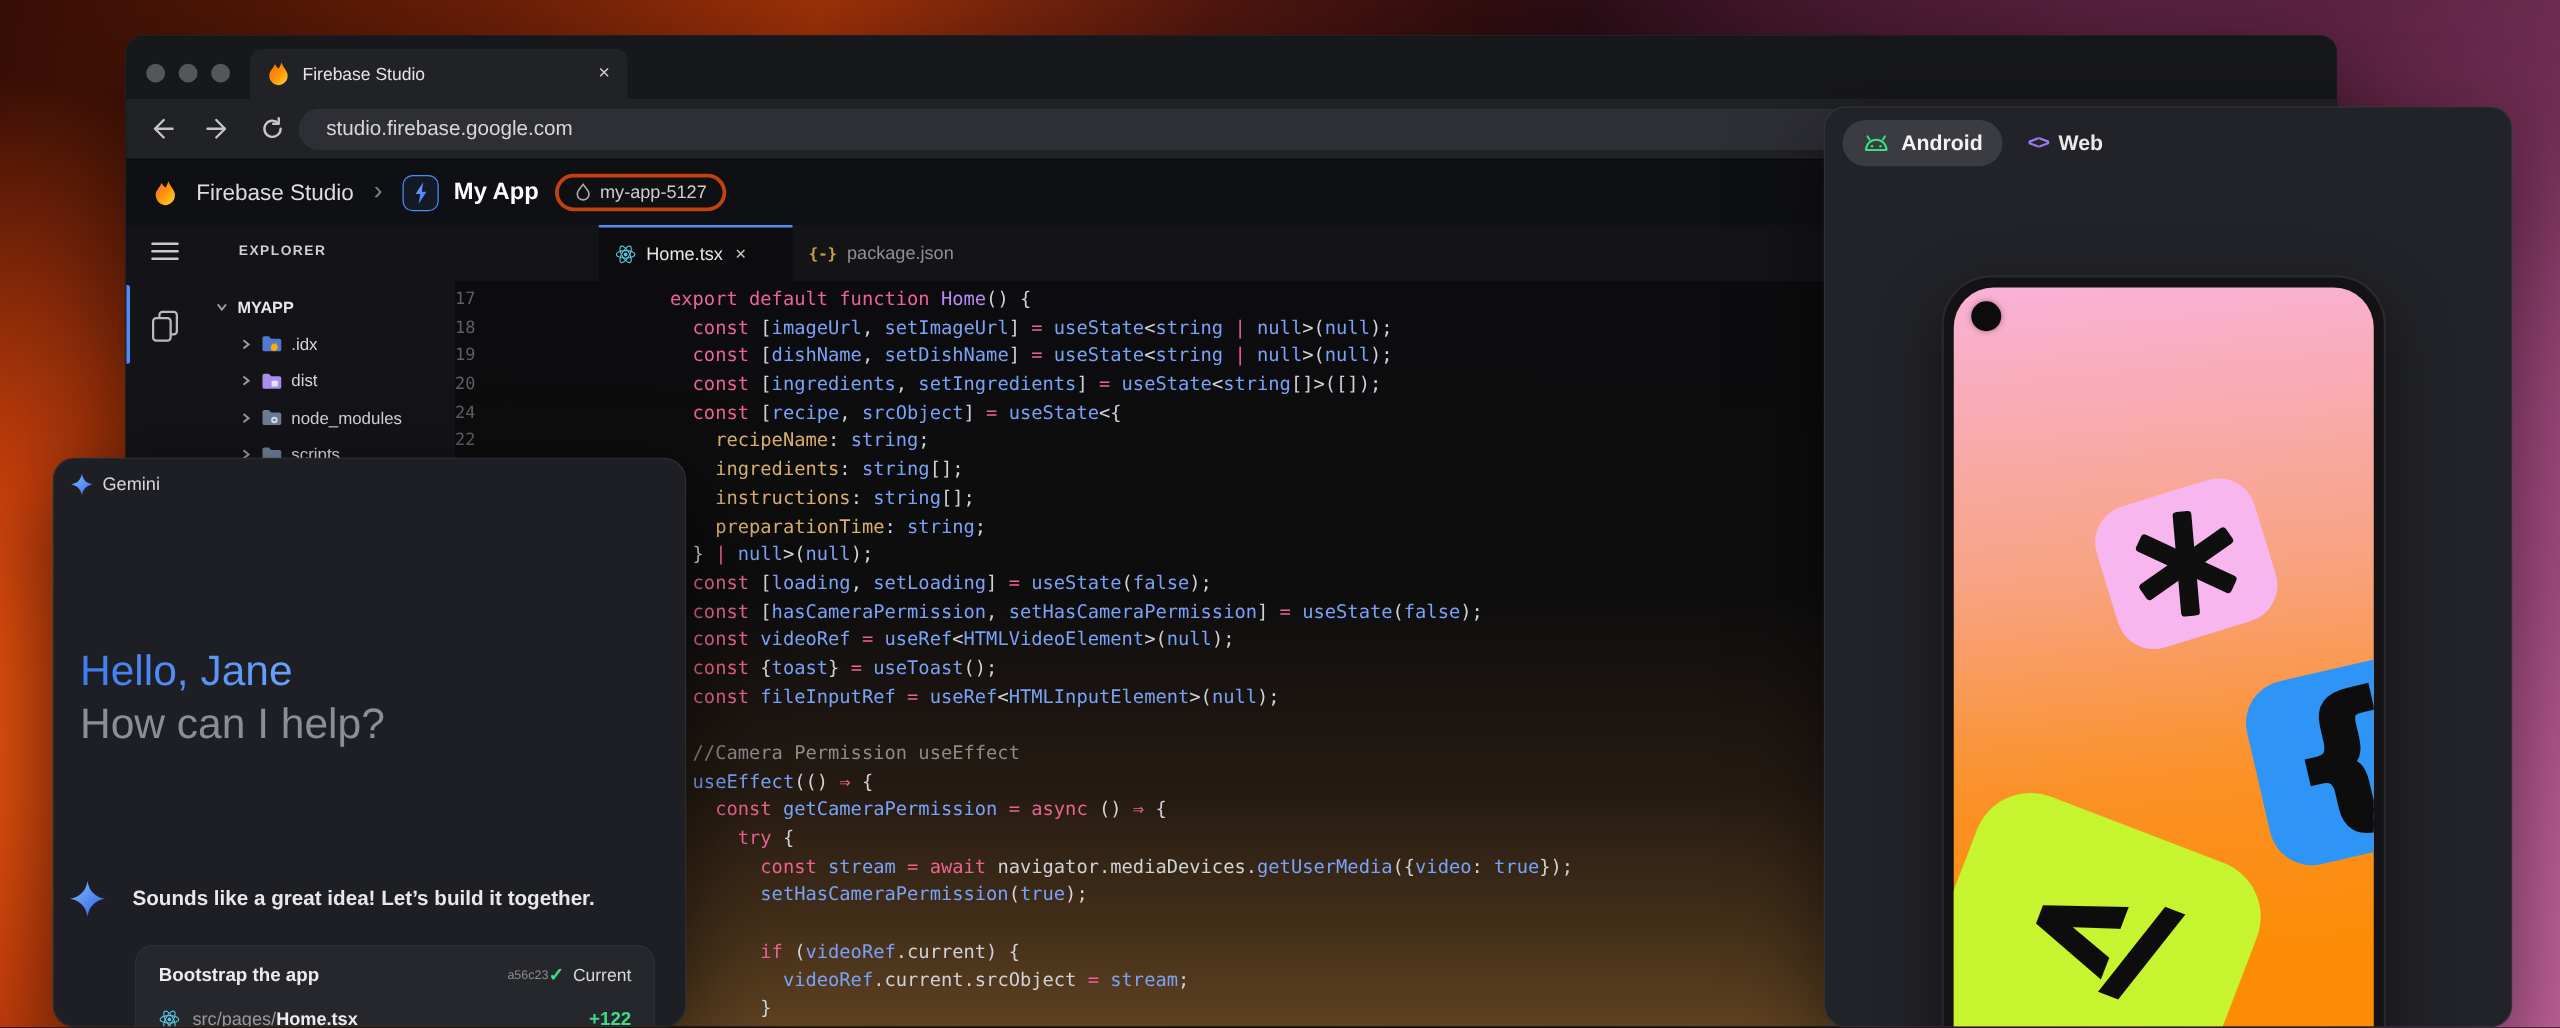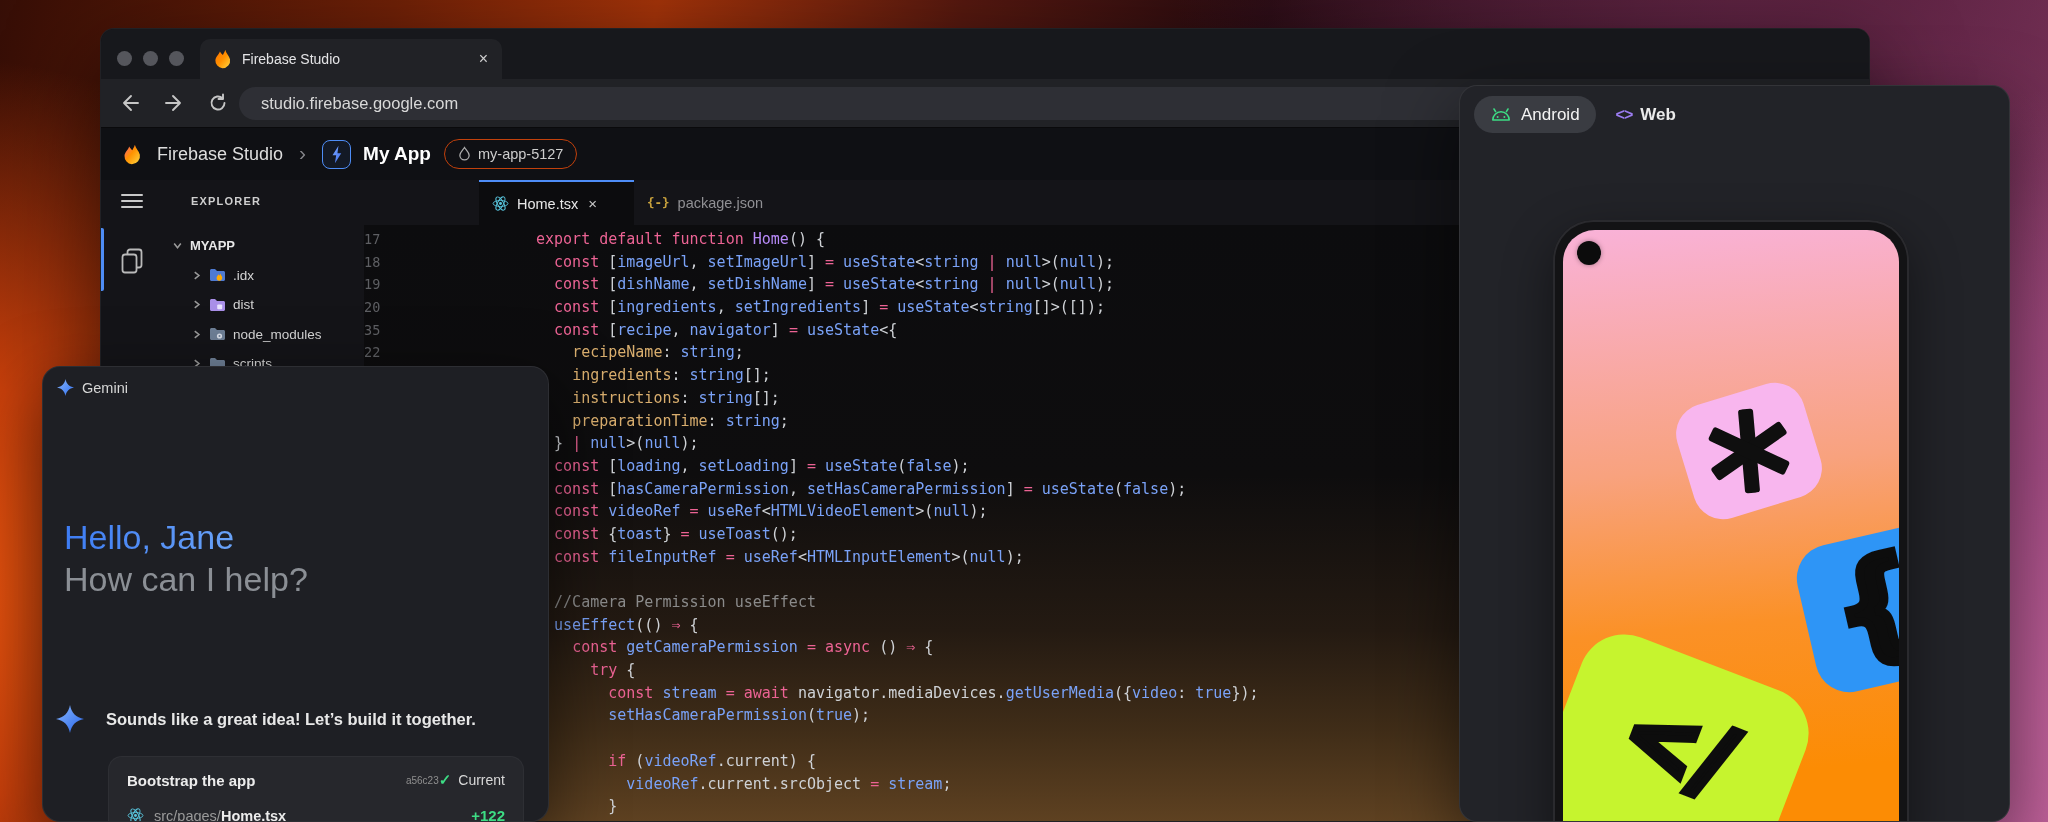--- a/index.html
+++ b/index.html
@@ -29,21 +29,21 @@
     display:flex;align-items:center;padding-left:18px;gap:22px;}
   .nav-ic{width:22px;height:22px;flex:0 0 auto;}
   .url-pill{position:absolute;left:138px;top:8px;width:1552px;height:33px;border-radius:17px;
     background:#2e2f35;display:flex;align-items:center;padding:0 22px;font-size:16.5px;color:#d8d8d8;}
   .appheader{position:relative;height:52px;background:#0f1014;display:flex;align-items:center;padding-left:22px;}
   .brand-text{font-size:18px;color:#dedede;margin-left:15px;}
   .bc-sep{font-size:21px;color:#85858a;margin:0 16px 2px 16px;}
   .app-logo{width:29px;height:29px;border-radius:8px;border:1.5px solid #4e8df6;background:rgba(78,141,246,.08);
     display:flex;align-items:center;justify-content:center;}
   .app-name{font-size:19px;font-weight:bold;color:#fff;margin-left:12px;}
-  .ws-badge{margin-left:13px;height:30px;border-radius:15px;border:1px solid #c2410c;display:flex;
+  .ws-badge{margin-left:13px;height:30px;border-radius:15px;border:3px solid #c2410c;display:flex;
     align-items:center;gap:7px;padding:0 13px;font-size:14.5px;color:#cdcdcd;}
 
   
   .ide{position:absolute;left:0;top:151px;right:0;bottom:0;}
   .activity{position:absolute;left:0;top:0;width:63px;height:100%;background:#141418;}
   .act-bar{position:absolute;left:0;top:48px;width:3px;height:63px;background:#4e8df6;border-radius:0 2px 2px 0;}
   .hamburger{position:absolute;left:20px;top:14px;width:22px;height:14px;}
   .hamburger i{display:block;height:2px;background:#c9c9c9;border-radius:1px;margin-bottom:4px;}
   .ic-files{position:absolute;left:18px;top:67px;}
   .ic-search{position:absolute;left:19px;top:305px;}
@@ -103,21 +103,21 @@
   .gc-path{font-size:14.5px;color:#9a9a9a;flex:1;}
   .gc-path b{color:#ececec;}
   .gc-diff{font-size:15px;font-weight:bold;color:var(--diff_green,#3ddc84);}
 
   
   .device{position:absolute;left:1459px;top:85px;width:551px;height:737px;background:#222328;
     border-radius:18px;border:1px solid rgba(255,255,255,.08);box-shadow:0 24px 70px rgba(0,0,0,.5);
     z-index:6;overflow:hidden;}
   .d-head{position:absolute;left:14px;top:10px;display:flex;align-items:center;gap:20px;}
   .d-pill{height:37px;border-radius:19px;background:#3a3c42;display:flex;align-items:center;gap:9px;padding:0 16px;}
-  .d-pill span{font-size:17px;font-weight:normal;color:#f3f3f3;}
+  .d-pill span{font-size:17px;font-weight:bold;color:#f3f3f3;}
   .d-web{display:flex;align-items:center;gap:8px;}
   .d-web .wi{font-size:16px;font-weight:bold;color:var(--web_purple,#9b7cf0);letter-spacing:-1px;}
   .d-web span{font-size:17px;font-weight:bold;color:#eaeaea;}
   .phone{position:absolute;left:93px;top:134px;width:356px;height:650px;background:#131315;
     border-radius:40px;box-shadow:0 18px 50px rgba(0,0,0,.45), inset 0 0 0 2px #2a2a2e;}
   .screen{position:absolute;left:10px;top:10px;width:336px;height:630px;border-radius:32px;overflow:hidden;
     background:linear-gradient(175deg,#f9b2d8 0%,#f8a27e 38%,#fb9127 62%,#fc8c04 85%);}
   .hole{position:absolute;left:14px;top:11px;width:24px;height:24px;border-radius:50%;background:#0c0c0c;
     box-shadow:0 0 5px rgba(0,0,0,.35);}
   .shape{position:absolute;}
@@ -310,22 +310,22 @@
               </div>
               <div class="code-line">
                 <span class="ln">19</span>
                 <span class="ct"><span class="tk-w">  </span><span class="tk-k">const</span><span class="tk-w"> [</span><span class="tk-v">dishName</span><span class="tk-w">, </span><span class="tk-v">setDishName</span><span class="tk-w">] </span><span class="tk-k">=</span><span class="tk-w"> </span><span class="tk-v">useState</span><span class="tk-w">&lt;</span><span class="tk-v">string</span><span class="tk-w"> </span><span class="tk-k">|</span><span class="tk-w"> </span><span class="tk-v">null</span><span class="tk-w">&gt;(</span><span class="tk-v">null</span><span class="tk-w">);</span></span>
               </div>
               <div class="code-line">
                 <span class="ln">20</span>
                 <span class="ct"><span class="tk-w">  </span><span class="tk-k">const</span><span class="tk-w"> [</span><span class="tk-v">ingredients</span><span class="tk-w">, </span><span class="tk-v">setIngredients</span><span class="tk-w">] </span><span class="tk-k">=</span><span class="tk-w"> </span><span class="tk-v">useState</span><span class="tk-w">&lt;</span><span class="tk-v">string</span><span class="tk-w">[]&gt;([]);</span></span>
               </div>
               <div class="code-line">
-                <span class="ln">35</span>
-                <span class="ct"><span class="tk-w">  </span><span class="tk-k">const</span><span class="tk-w"> [</span><span class="tk-v">recipe</span><span class="tk-w">, </span><span class="tk-v">navigator</span><span class="tk-w">] </span><span class="tk-k">=</span><span class="tk-w"> </span><span class="tk-v">useState</span><span class="tk-w">&lt;{</span></span>
+                <span class="ln">24</span>
+                <span class="ct"><span class="tk-w">  </span><span class="tk-k">const</span><span class="tk-w"> [</span><span class="tk-v">recipe</span><span class="tk-w">, </span><span class="tk-v">srcObject</span><span class="tk-w">] </span><span class="tk-k">=</span><span class="tk-w"> </span><span class="tk-v">useState</span><span class="tk-w">&lt;{</span></span>
               </div>
               <div class="code-line">
                 <span class="ln">22</span>
                 <span class="ct"><span class="tk-w">    </span><span class="tk-y">recipeName</span><span class="tk-w">: </span><span class="tk-v">string</span><span class="tk-w">;</span></span>
               </div>
               <div class="code-line">
                 <span class="ln"></span>
                 <span class="ct"><span class="tk-w">    </span><span class="tk-y">ingredients</span><span class="tk-w">: </span><span class="tk-v">string</span><span class="tk-w">[];</span></span>
               </div>
               <div class="code-line">

